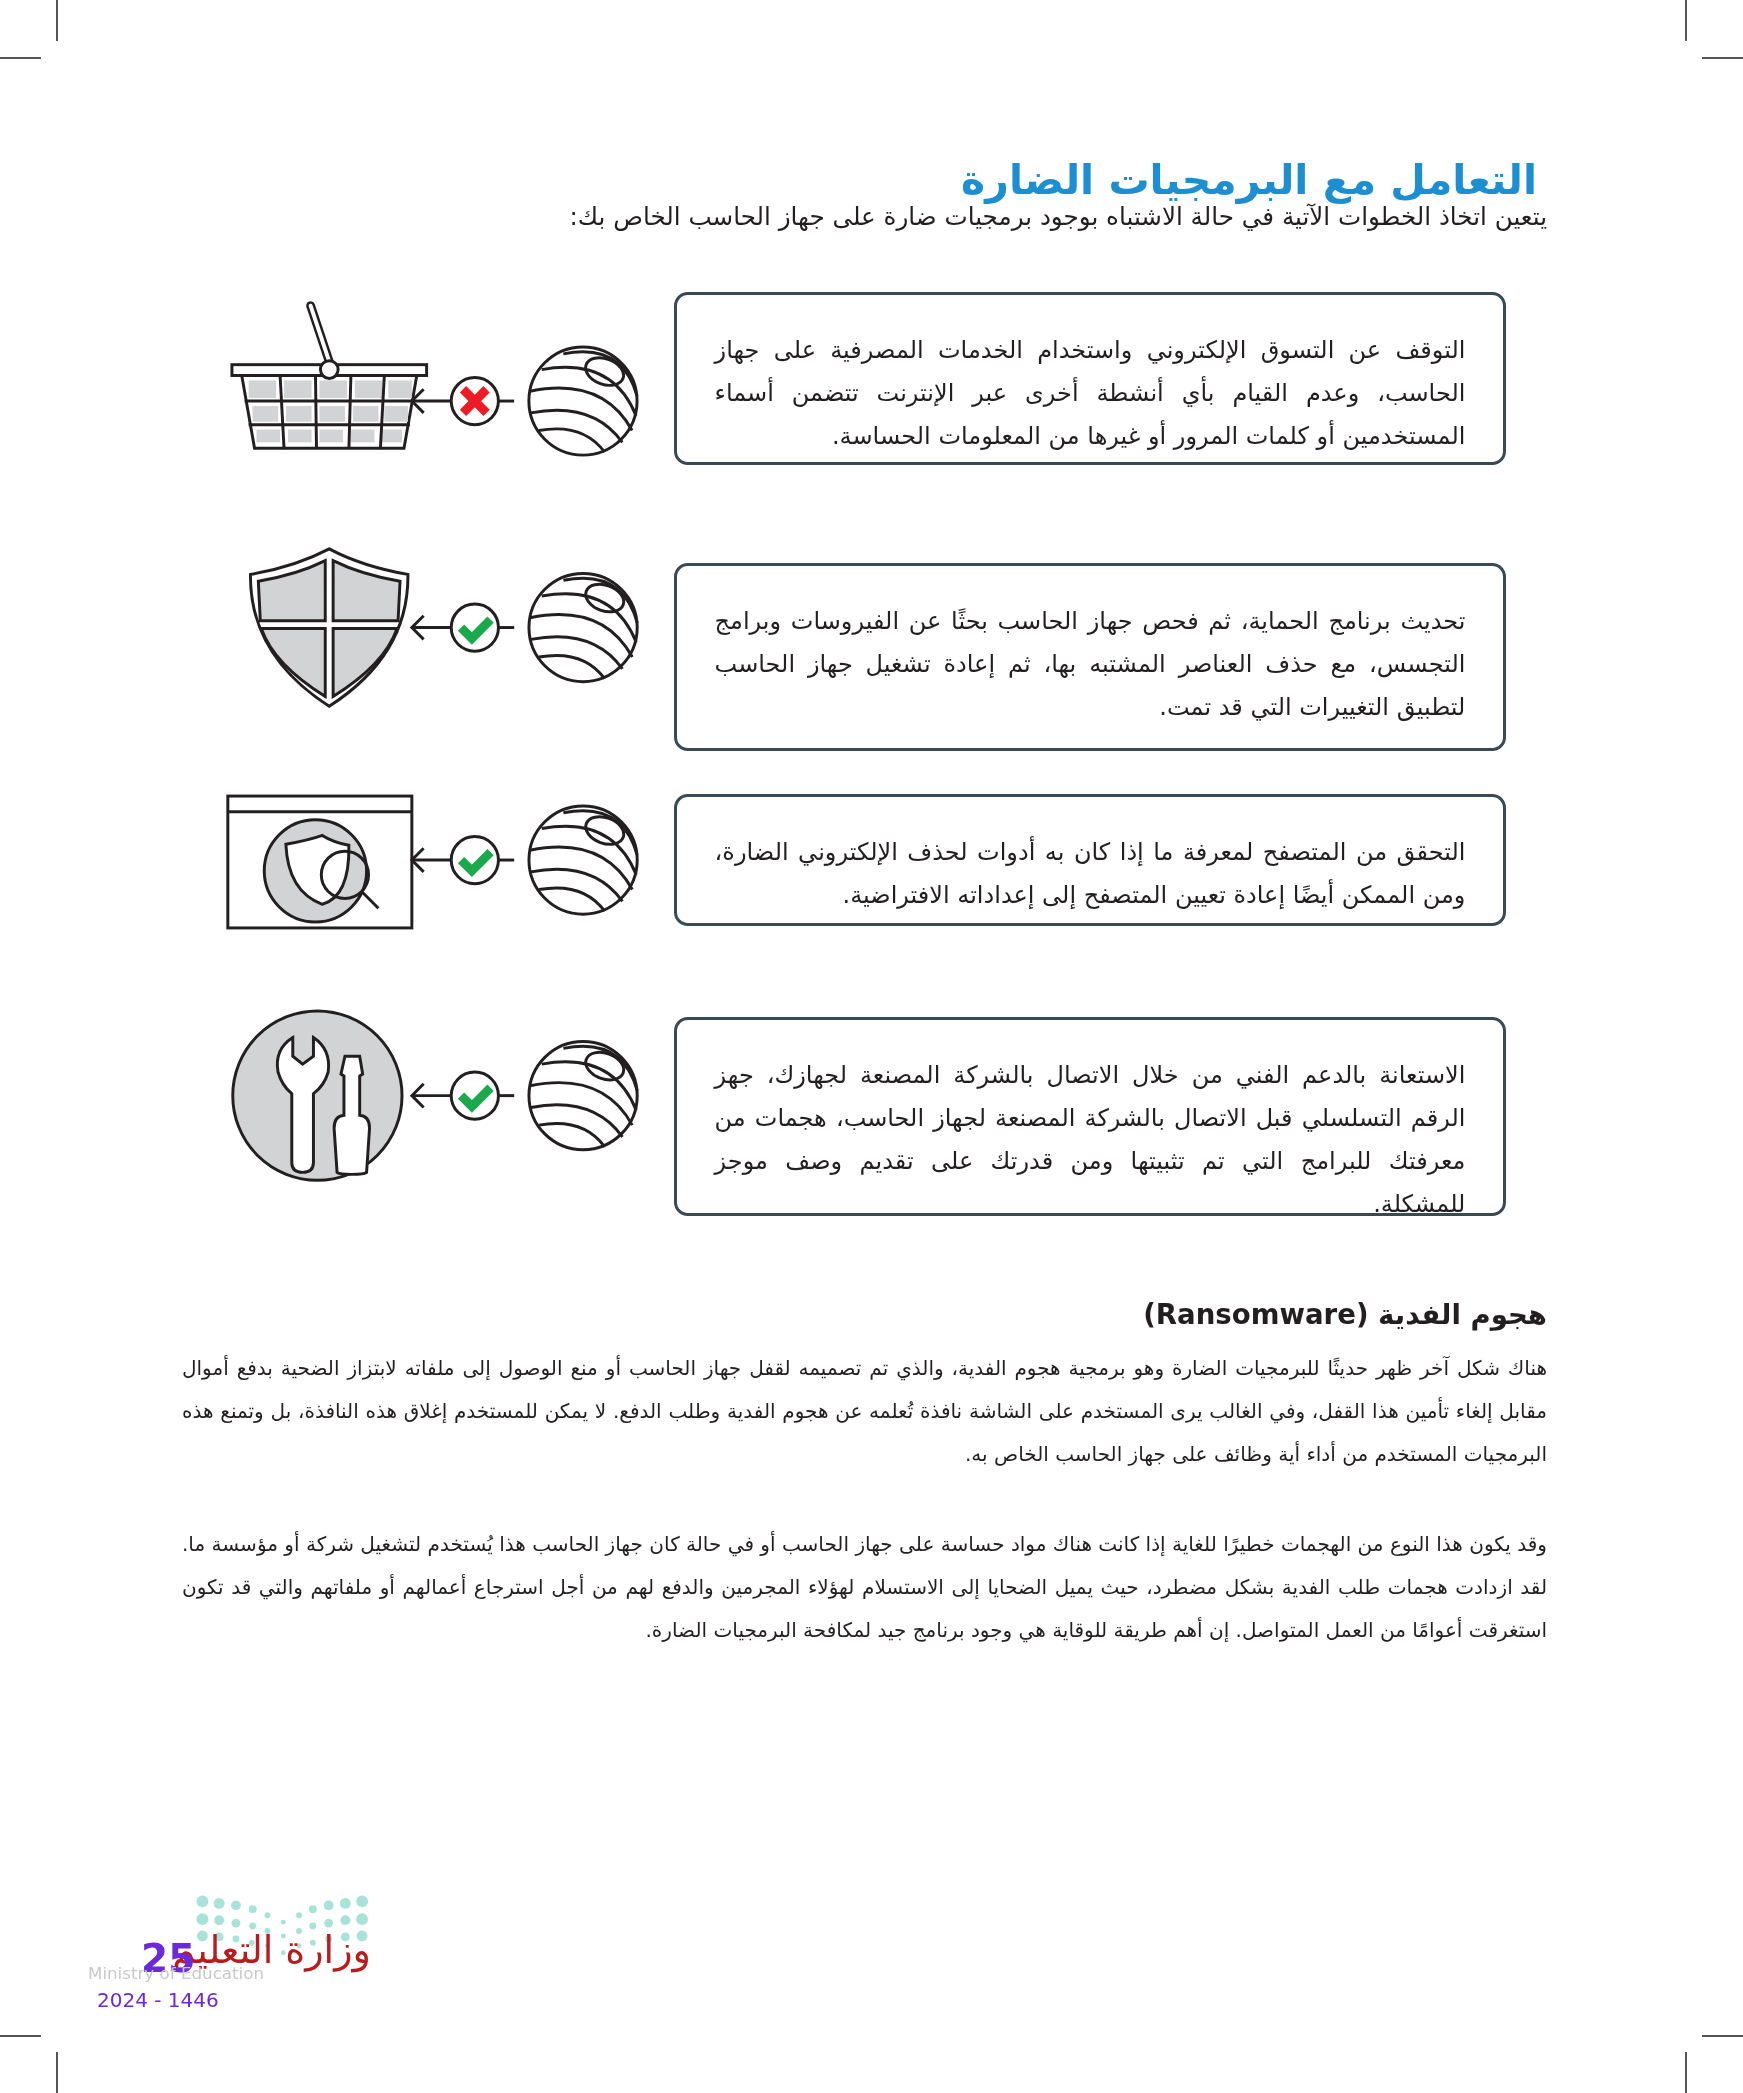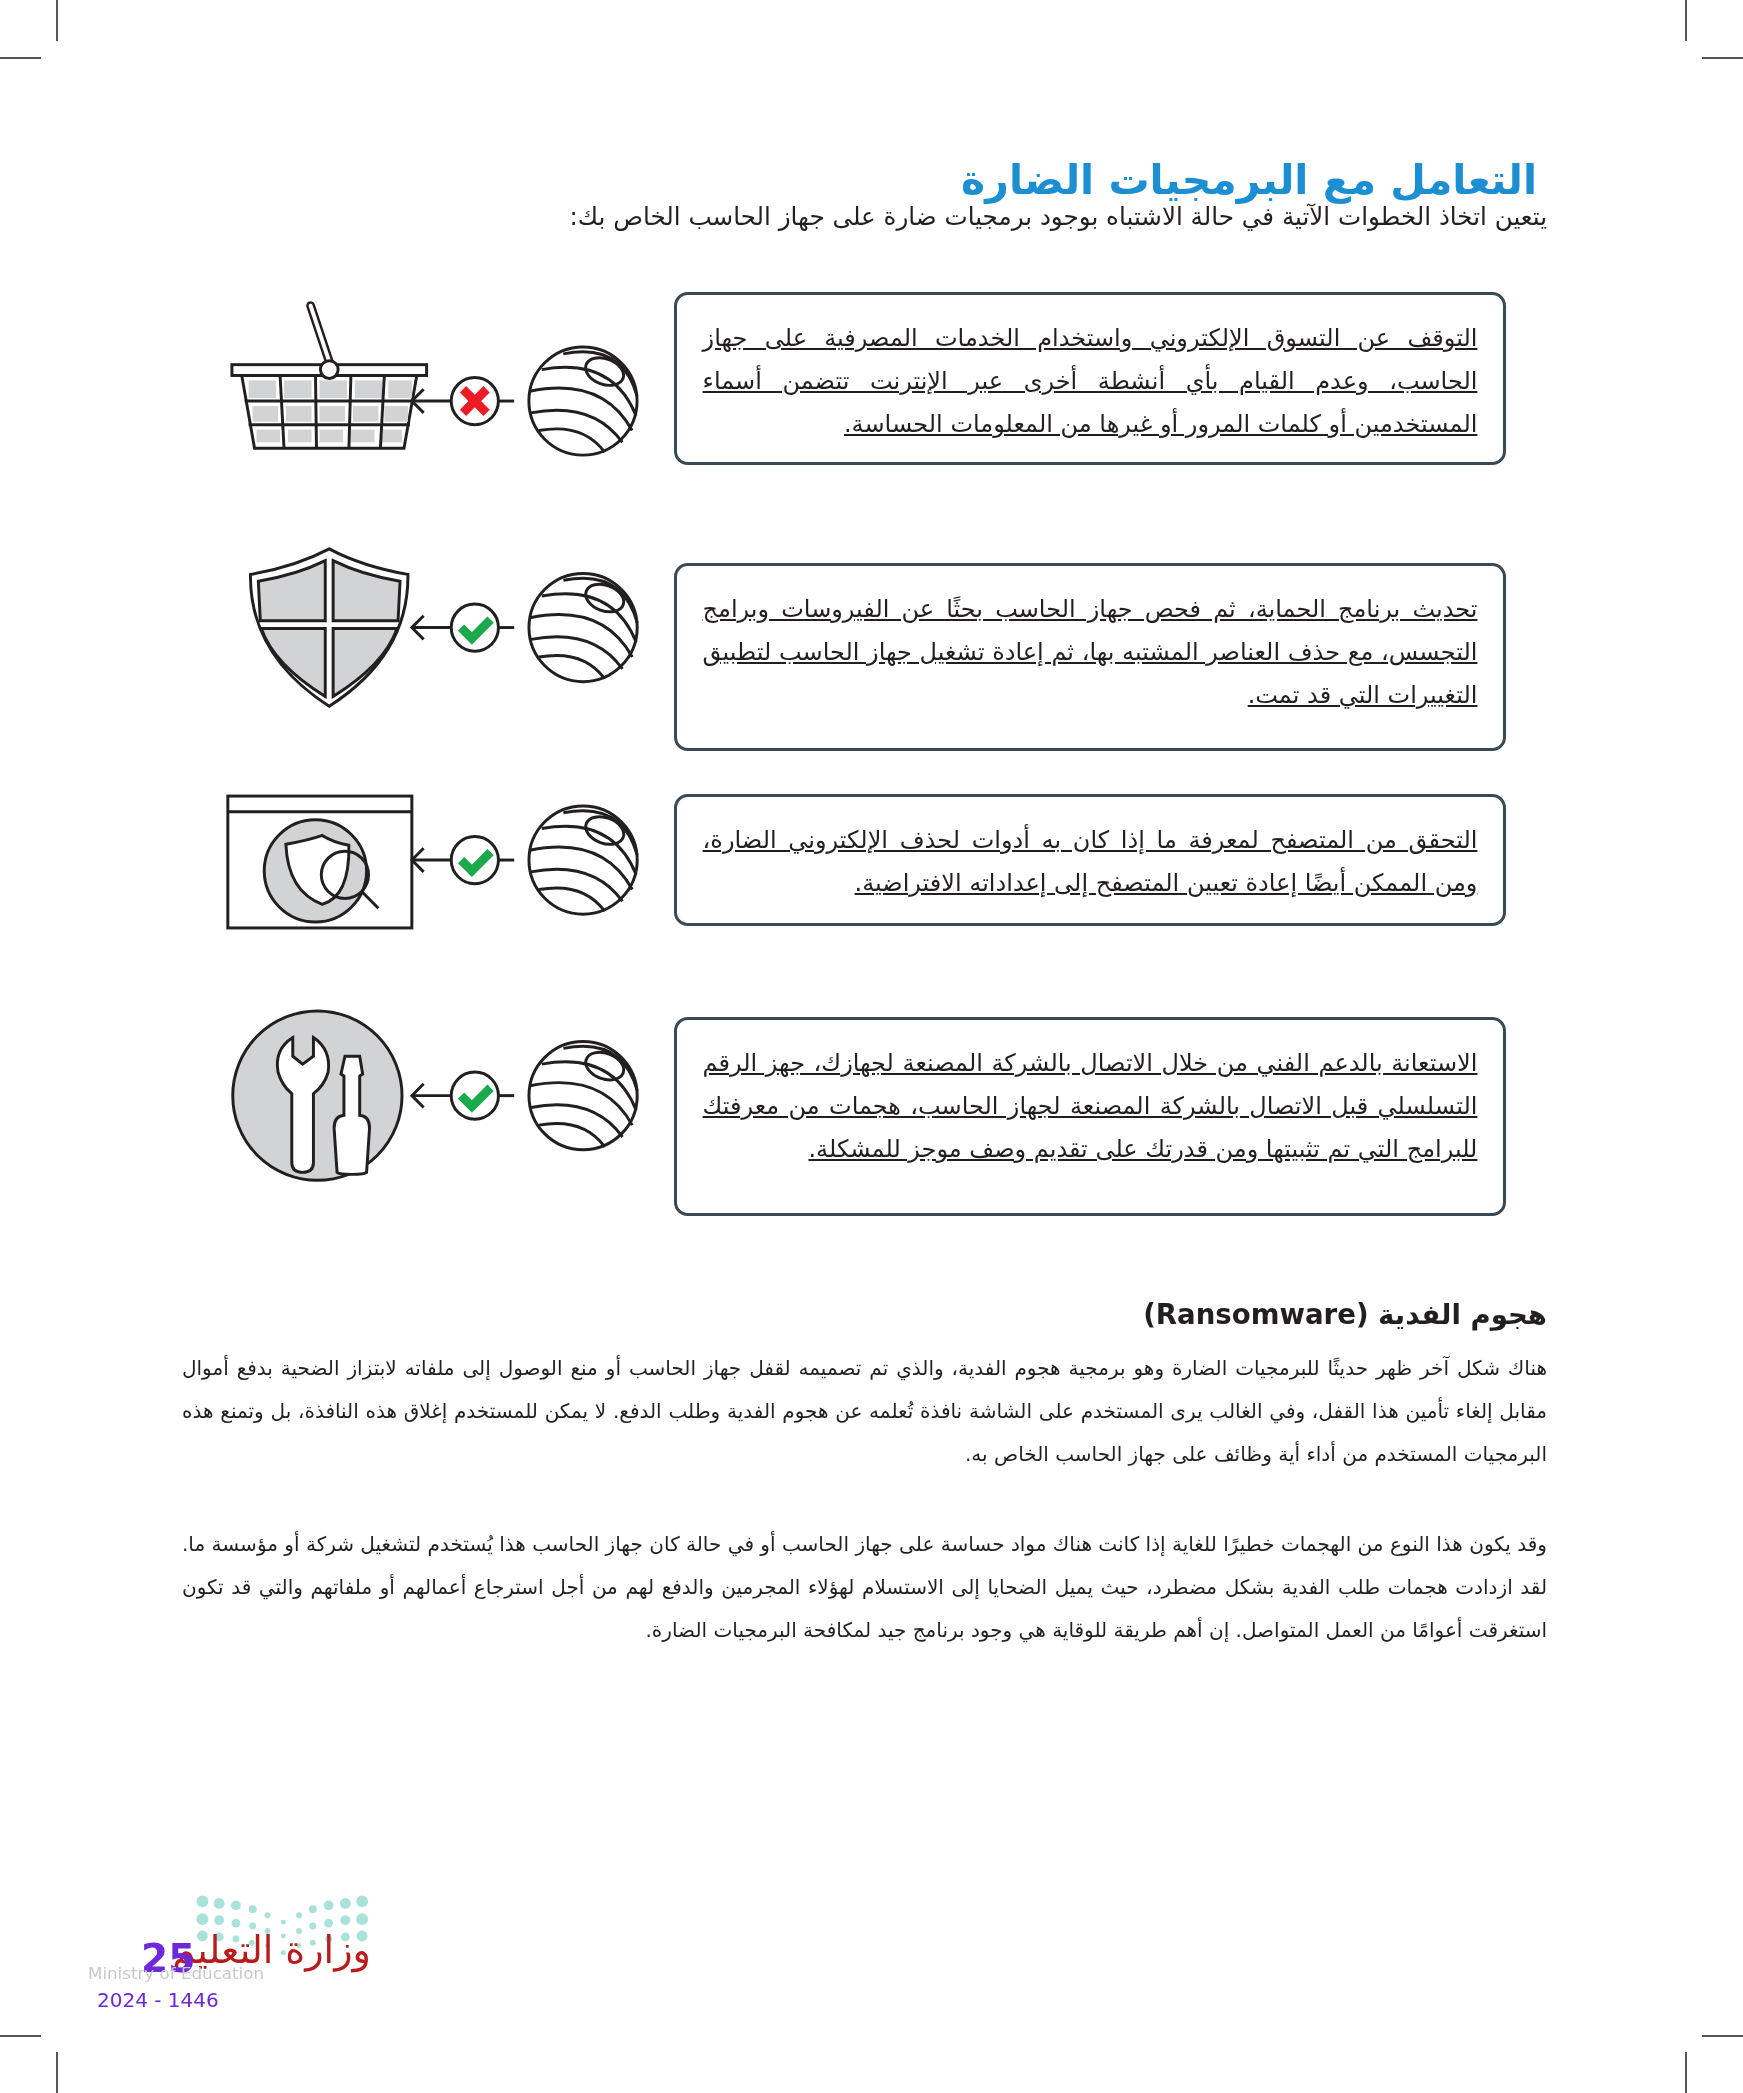--- a/index.html
+++ b/index.html
@@ -5,21 +5,21 @@
   html, body { margin:0; padding:0; background:#ffffff; }
   body { width:1744px; height:2093px; position:relative; overflow:hidden;
          font-family:"DejaVu Sans", sans-serif; color:#231f20; }
   .crop { position:absolute; background:#555; }
   .section-title { position:absolute; right:197px; top:146px; font-size:41px; font-weight:bold;
                    color:#1b8fd2; direction:rtl; margin:10px; }
   .intro { position:absolute; right:197px; top:202px; font-size:24.6px; direction:rtl; margin:0; white-space:nowrap; }
   .step-box { position:absolute; left:674px; width:832px; border:3px solid #3a4a55; border-radius:13.8px;
               box-sizing:border-box; background:#fff; direction:rtl; text-align:justify;
               padding:21.7px 25.6px 21.7px 25.6px; font-size:24px; line-height:43px; }
-  .step-box p { margin:0; text-align-last:right;text-decoration:underline; }
+  .step-box p { margin:12px; text-align-last:right; }
   .illus { position:absolute; left:217px; width:433px; }
   .illus svg { display:block; }
   .rw-title { position:absolute; right:197px; top:1298px; font-size:27.6px; font-weight:bold; direction:rtl; margin:0; }
   .para { position:absolute; left:182px; right:197px; direction:rtl; text-align:justify; font-size:20px;
           line-height:43px; margin:0; text-align-last:right; }
   .logo { position:absolute; left:94px; top:1852px; width:276px; height:158px; }
   .page-num { position:absolute; left:97px; top:1936px; font-size:39px; font-weight:bold; color:#6d28d9;
               font-family:"DejaVu Sans", sans-serif;margin-left:44px; }
   .logo-ar { position:absolute; left:172px; top:1928px; font-size:38px; color:#b91c1c; direction:rtl; }
   .logo-en { position:absolute; left:88px; top:1963px; font-size:16.7px; color:#c9c9c9; }

